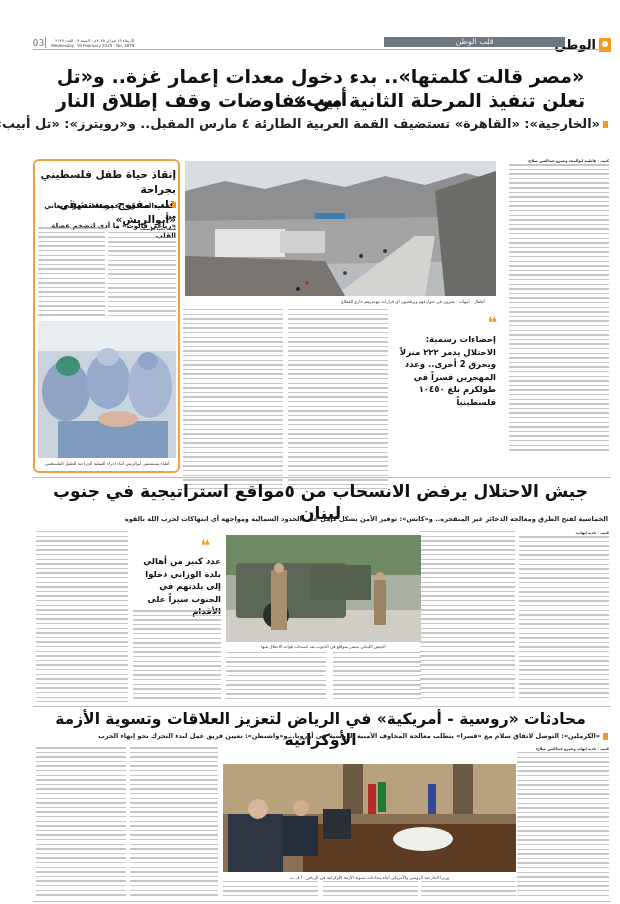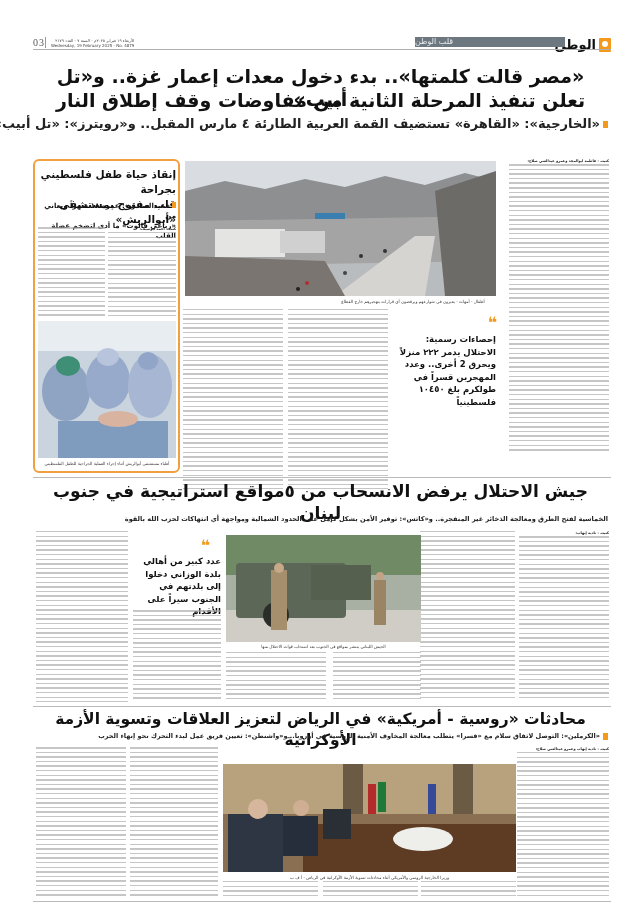--- a/index.html
+++ b/index.html
@@ -4,21 +4,21 @@
 <style>
   * { box-sizing: border-box; margin: 0; padding: 0; }
   body { width: 620px; height: 904px; background: #ffffff; font-family: "DejaVu Sans", sans-serif; position: relative; overflow: hidden; }
   .page { position: absolute; left: 33px; top: 35px; width: 578px; height: 835px; }
   
   .masthead { position: absolute; left: 0; top: 0; width: 578px; height: 22px; }
   .masthead .logo { position: absolute; right: 0; top: 2px; display: flex; align-items: center; gap: 3px; direction: rtl; }
   .logo-square { width: 12px; height: 14px; background: #f39a1e; position: relative; border-radius: 1px; }
   .logo-square::after { content: ""; position: absolute; left: 3px; top: 3px; width: 6px; height: 6px; background: #fff; border-radius: 50%; }
   .logo-text { font-family: "DejaVu Sans", sans-serif; font-weight: bold; font-size: 13px; color: #111; }
-  .section-bar { position: absolute; right: 46px; top: 2px; width: 150px; height: 10px; background: #6d7780; color: #e8ecef; font-size: 8px; text-align: left; line-height: 10px; }
+  .section-bar { position: absolute; right: 46px; top: 2px; width: 181px; height: 10px; background: #6d7780; color: #e8ecef; font-size: 8px; text-align: center; line-height: 10px; }
   .date-block { position: absolute; left: 0; top: 2px; display: flex; align-items: center; gap: 5px; }
   .page-num { font-family: Liberation Serif, serif; font-size: 10px; color: #555; border-right: 1px solid #999; letter-spacing: 1px; }
   .date-lines { display: flex; flex-direction: column; font-size: 4px; color: #444; line-height: 5px; }
   .rule { position: absolute; left: 0; right: 0; top: 14px; height: 1px; background: #b0b0b0; }
 
   .headline { direction: rtl; text-align: center; font-family: "DejaVu Sans", sans-serif; font-weight: bold; color: #111; }
   .h1a { position: absolute; left: 0; top: 30px; width: 575px; font-size: 19px; line-height: 23px; }
   .h1b { position: absolute; left: 0; top: 54px; width: 575px; font-size: 19px; line-height: 23px; }
   .sub { direction: rtl; position: absolute; font-size: 7.5px; font-weight: bold; color: #222; white-space: nowrap; }
   .sub .mark { display: inline-block; width: 5px; height: 7px; background: #f39a1e; margin-left: 3px; vertical-align: middle; }

